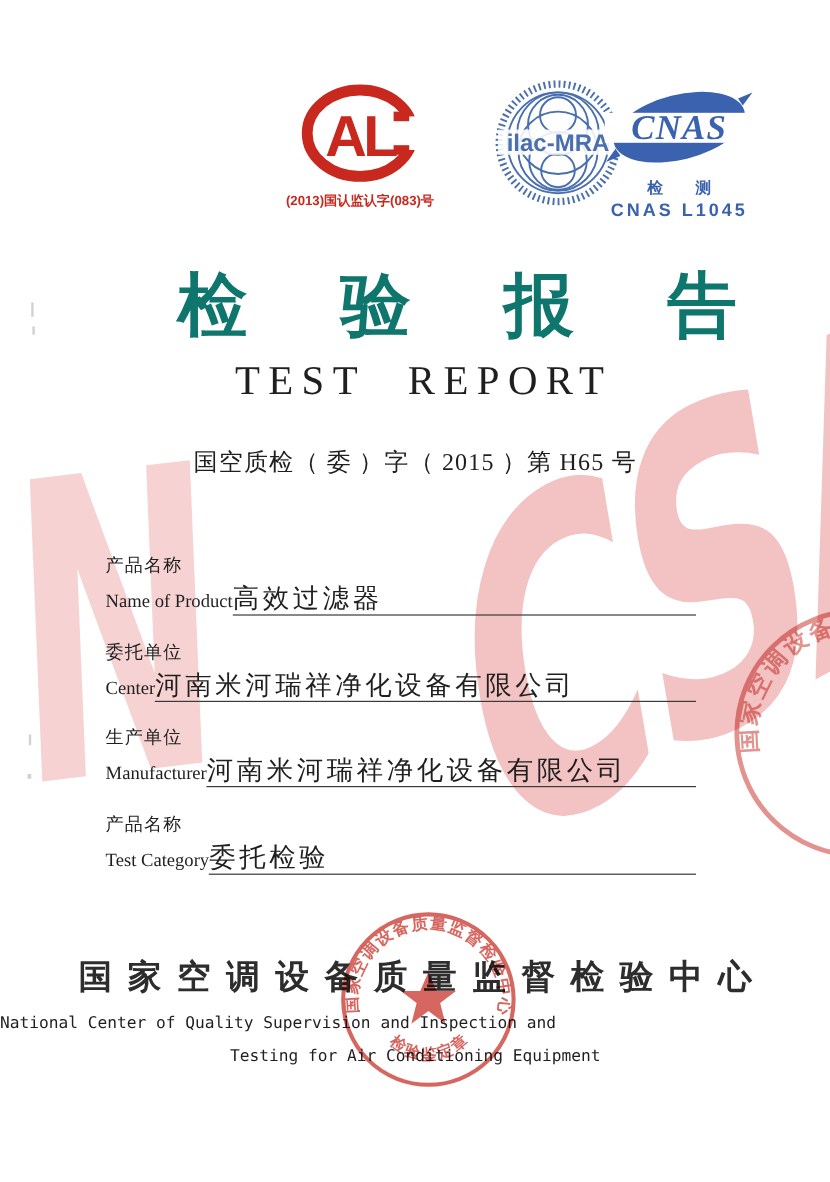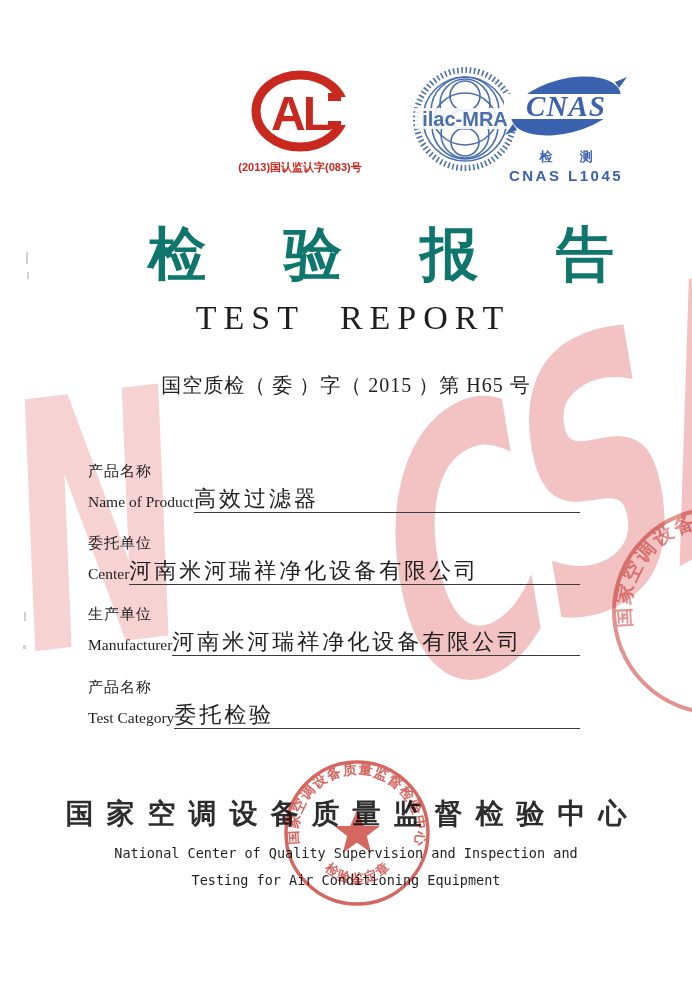--- a/index.html
+++ b/index.html
@@ -42,21 +42,21 @@
   .f1{top:462px;} .f2{top:534px;} .f3{top:605px;} .f4{top:678px;}
   .field .zh{font-size:15px; letter-spacing:1px; color:#1f1f1f;}
   .field .row{display:flex; align-items:flex-end; margin-top:5px;}
   .field .en{font-size:15.5px; color:#1f1f1f; padding-bottom:2px; white-space:nowrap;}
   .field .line{flex:1; border-bottom:1.5px solid #3a3a3a; min-height:26px;}
   .field .value{display:inline-block; font-size:22px; letter-spacing:3px; color:#1f1f1f; line-height:1.15;}
   
   .org-zh{position:absolute; z-index:3; top:795px; left:0; width:100%; text-align:center;
       font-size:28px; font-weight:600; letter-spacing:13px; padding-left:13px;
       box-sizing:border-box; color:#2d2d2d; white-space:nowrap;}
-  .org-en1{position:absolute; z-index:3; top:845px; left:0; width:100%; text-align:center;
+  .org-en1{position:absolute; z-index:3; top:845px; left:0; width:100%; 
       font-family:"DejaVu Sans Mono", monospace; font-size:13.5px; color:#1f1f1f; white-space:nowrap;}
   .org-en2{position:absolute; z-index:3; top:872px; left:0; width:100%; text-align:center;
       font-family:"DejaVu Sans Mono", monospace; font-size:13.5px; color:#1f1f1f; white-space:nowrap;}
   
   .stamp{position:absolute; z-index:4; mix-blend-mode:multiply; opacity:0.85;}
   .stamp-main{left:266px; top:742px;}
   .stamp-right{left:585px; top:480px; opacity:0.6;}
   
   .artifact{position:absolute; z-index:2; background:#9a9a9a; opacity:0.45;}
 </style>

